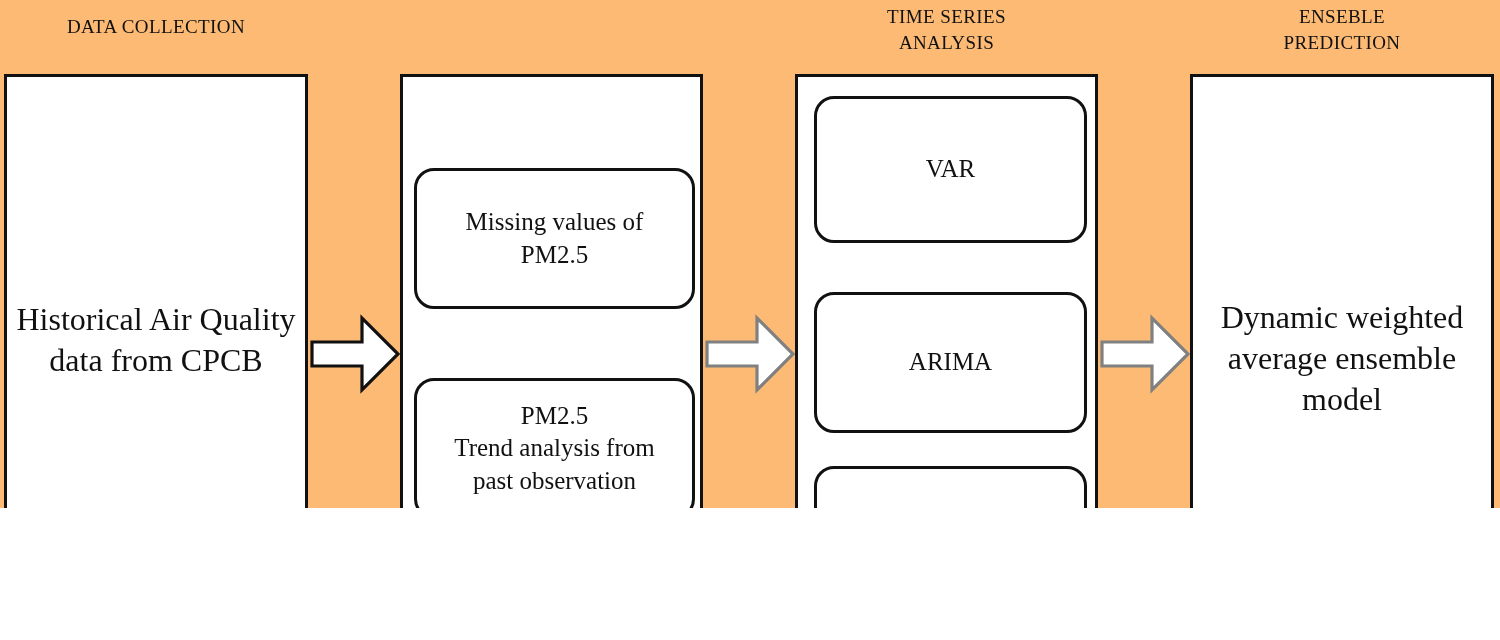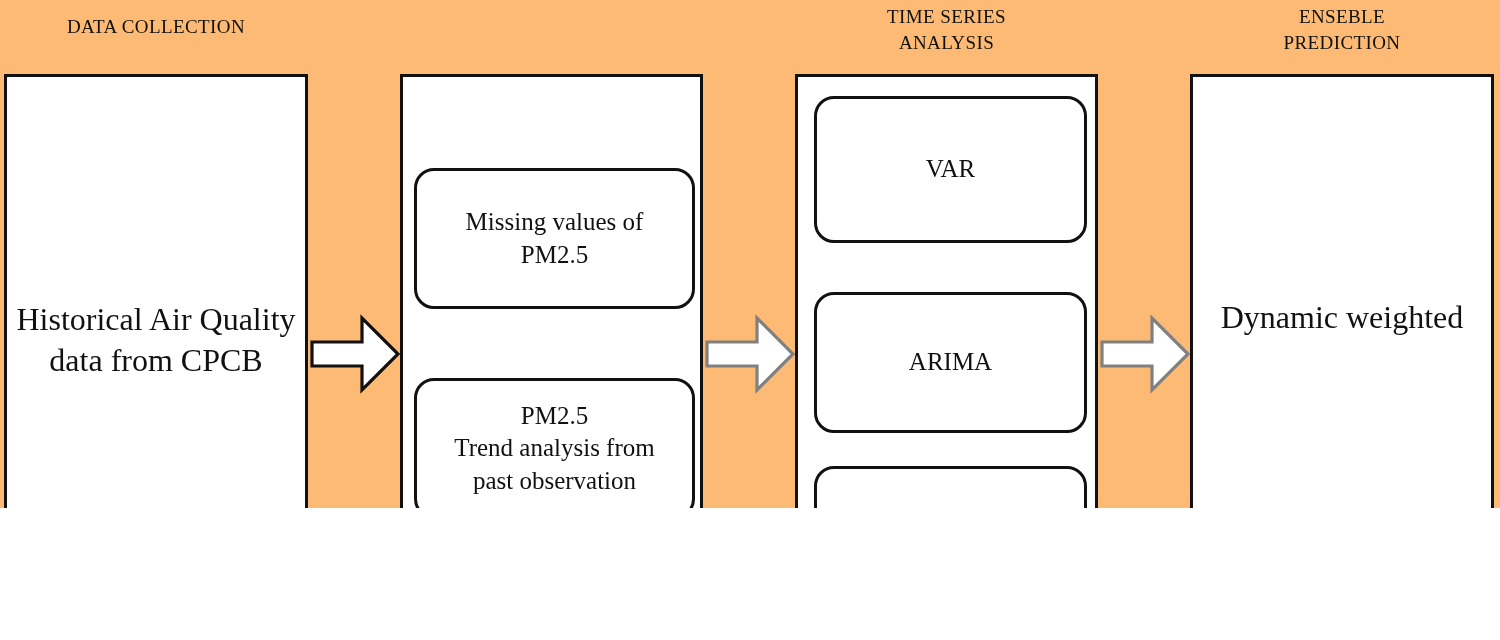--- a/index.html
+++ b/index.html
@@ -157,16 +157,18 @@
 
   <div class="arrow" style="left:1100px; top:312px; width:90px; height:84px;">
     <svg width="90" height="84" viewBox="0 0 90 84">
       <polygon points="2,30 52,30 52,6 88,42 52,78 52,54 2,54" fill="#ffffff" stroke="#808080" stroke-width="3.2" stroke-linejoin="miter"></polygon>
     </svg>
   </div>
 
   <div class="stage-box" style="left:1190px; top:74px; width:304px; height:559px;">
     <div class="box-text" style="top:220px;">
       <span class="tl">Dynamic weighted</span>
+      <span class="tl">average ensemble</span>
+      <span class="tl">model</span>
     </div>
   </div>
 
 </div>
 
 </body></html>

